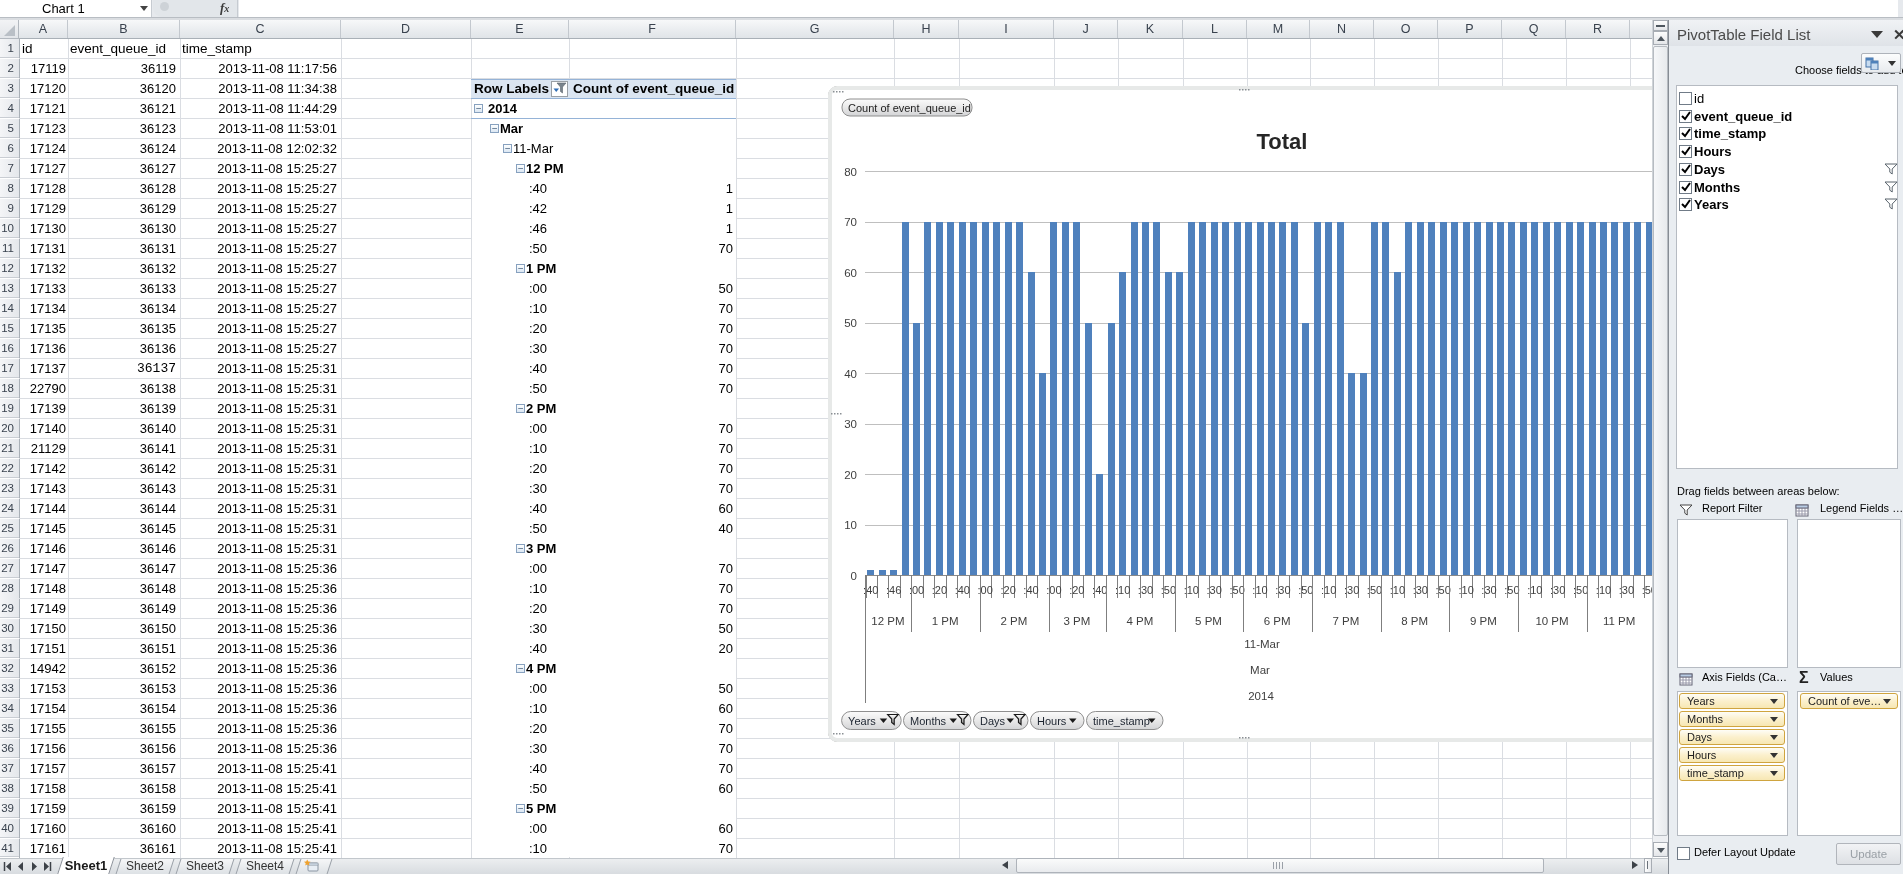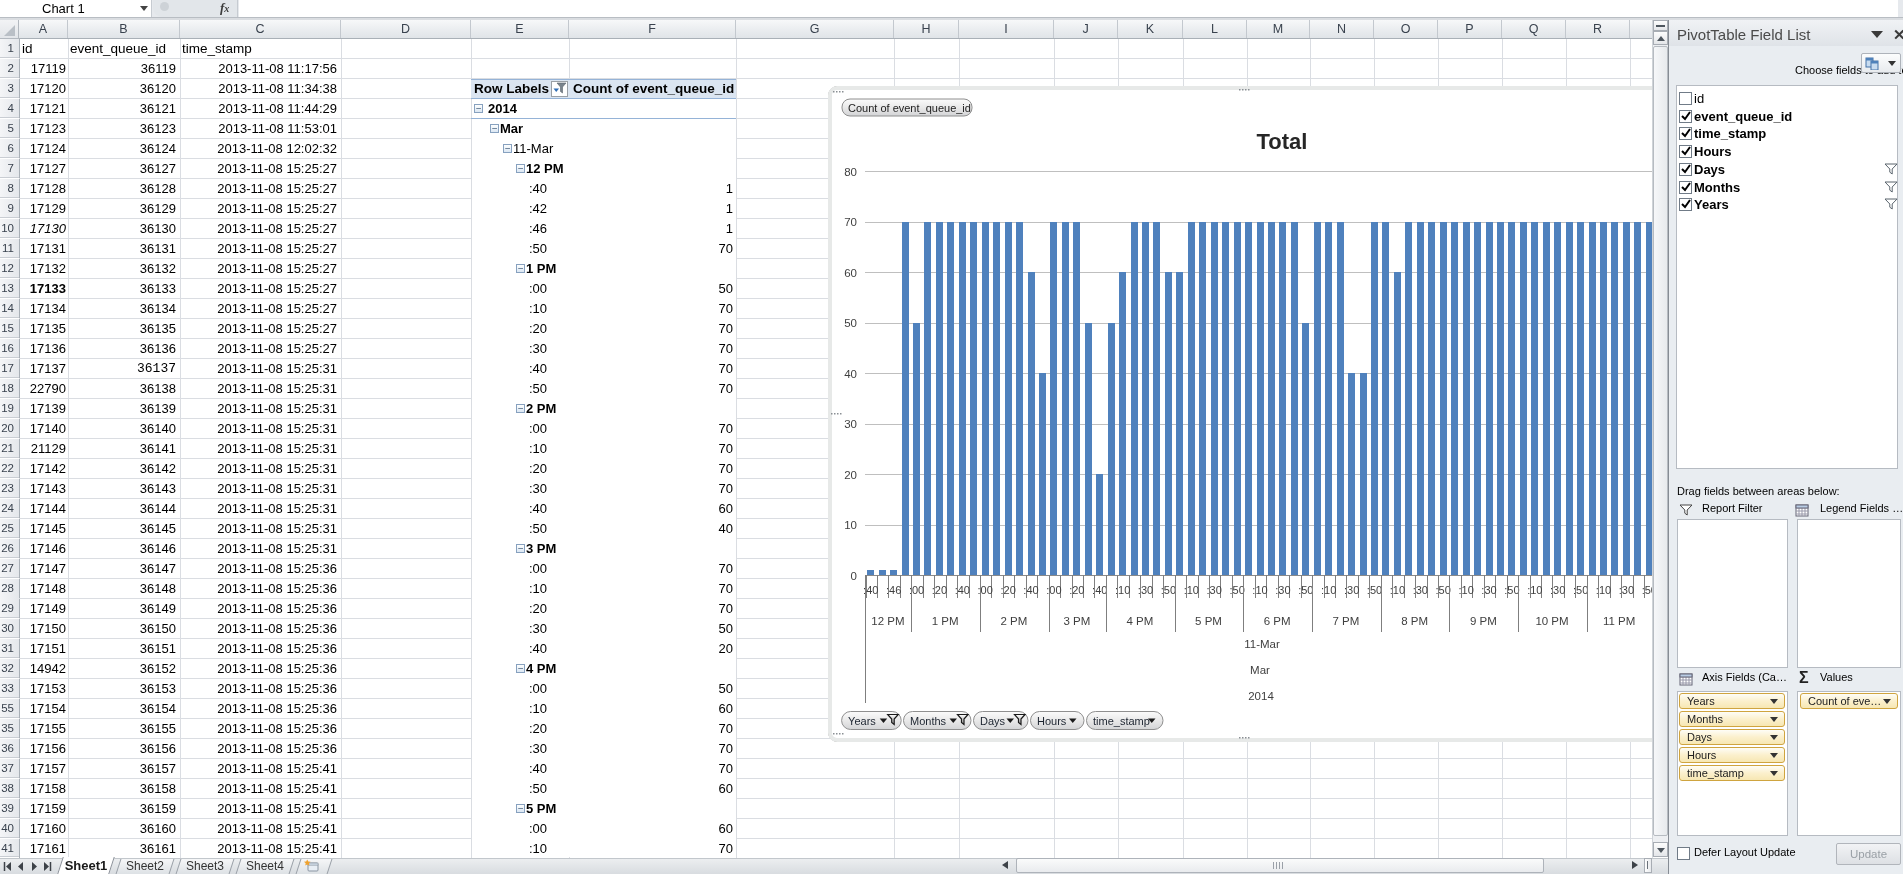--- a/index.html
+++ b/index.html
@@ -81,21 +81,21 @@
 <div class="rowhdr" style="top:499px;height:19px;line-height:19px;">24</div>
 <div class="rowhdr" style="top:519px;height:19px;line-height:19px;">25</div>
 <div class="rowhdr" style="top:539px;height:19px;line-height:19px;">26</div>
 <div class="rowhdr" style="top:559px;height:19px;line-height:19px;">27</div>
 <div class="rowhdr" style="top:579px;height:34px;line-height:19px;">28</div>
 <div class="rowhdr" style="top:599px;height:19px;line-height:19px;">29</div>
 <div class="rowhdr" style="top:619px;height:19px;line-height:19px;">30</div>
 <div class="rowhdr" style="top:639px;height:19px;line-height:19px;">31</div>
 <div class="rowhdr" style="top:659px;height:19px;line-height:19px;">32</div>
 <div class="rowhdr" style="top:679px;height:19px;line-height:19px;">33</div>
-<div class="rowhdr" style="top:699px;height:19px;line-height:19px;">55</div>
+<div class="rowhdr" style="top:699px;height:19px;line-height:19px;">34</div>
 <div class="rowhdr" style="top:719px;height:19px;line-height:19px;">35</div>
 <div class="rowhdr" style="top:739px;height:19px;line-height:19px;">36</div>
 <div class="rowhdr" style="top:759px;height:19px;line-height:19px;">37</div>
 <div class="rowhdr" style="top:779px;height:19px;line-height:19px;">38</div>
 <div class="rowhdr" style="top:799px;height:19px;line-height:19px;">39</div>
 <div class="rowhdr" style="top:819px;height:19px;line-height:19px;">40</div>
 <div class="rowhdr" style="top:839px;height:18px;line-height:18px;">41</div>
 <div class="abs" style="left:19px;top:39px;width:1px;height:819px;background:#a9b0b7;"></div>
 <div class="vline" style="left:68px;top:39px;height:819px;"></div>
 <div class="vline" style="left:180px;top:39px;height:819px;"></div>
@@ -176,30 +176,30 @@
 <div class="cell rt" style="left:180px;top:139px;width:157px;">2013-11-08 12:02:32</div>
 <div class="cell rt" style="left:19px;top:159px;width:47px;">17127</div>
 <div class="cell rt" style="left:68px;top:159px;width:108px;">36127</div>
 <div class="cell rt" style="left:180px;top:159px;width:157px;">2013-11-08 15:25:27</div>
 <div class="cell rt" style="left:19px;top:179px;width:47px;">17128</div>
 <div class="cell rt" style="left:68px;top:179px;width:108px;">36128</div>
 <div class="cell rt" style="left:180px;top:179px;width:157px;">2013-11-08 15:25:27</div>
 <div class="cell rt" style="left:19px;top:199px;width:47px;">17129</div>
 <div class="cell rt" style="left:68px;top:199px;width:108px;">36129</div>
 <div class="cell rt" style="left:180px;top:199px;width:157px;">2013-11-08 15:25:27</div>
-<div class="cell rt" style="left:19px;top:219px;width:47px;font-style:italic;">17130</div>
+<div class="cell rt" style="left:19px;top:219px;width:47px;">17130</div>
 <div class="cell rt" style="left:68px;top:219px;width:108px;">36130</div>
 <div class="cell rt" style="left:180px;top:219px;width:157px;">2013-11-08 15:25:27</div>
 <div class="cell rt" style="left:19px;top:239px;width:47px;">17131</div>
 <div class="cell rt" style="left:68px;top:239px;width:108px;">36131</div>
 <div class="cell rt" style="left:180px;top:239px;width:157px;">2013-11-08 15:25:27</div>
 <div class="cell rt" style="left:19px;top:259px;width:47px;">17132</div>
 <div class="cell rt" style="left:68px;top:259px;width:108px;">36132</div>
 <div class="cell rt" style="left:180px;top:259px;width:157px;">2013-11-08 15:25:27</div>
-<div class="cell rt" style="left:19px;top:279px;width:47px;font-weight:bold;">17133</div>
+<div class="cell rt" style="left:19px;top:279px;width:47px;">17133</div>
 <div class="cell rt" style="left:68px;top:279px;width:108px;">36133</div>
 <div class="cell rt" style="left:180px;top:279px;width:157px;">2013-11-08 15:25:27</div>
 <div class="cell rt" style="left:19px;top:299px;width:47px;">17134</div>
 <div class="cell rt" style="left:68px;top:299px;width:108px;">36134</div>
 <div class="cell rt" style="left:180px;top:299px;width:157px;">2013-11-08 15:25:27</div>
 <div class="cell rt" style="left:19px;top:319px;width:47px;">17135</div>
 <div class="cell rt" style="left:68px;top:319px;width:108px;">36135</div>
 <div class="cell rt" style="left:180px;top:319px;width:157px;">2013-11-08 15:25:27</div>
 <div class="cell rt" style="left:19px;top:339px;width:47px;">17136</div>
 <div class="cell rt" style="left:68px;top:339px;width:108px;">36136</div>

